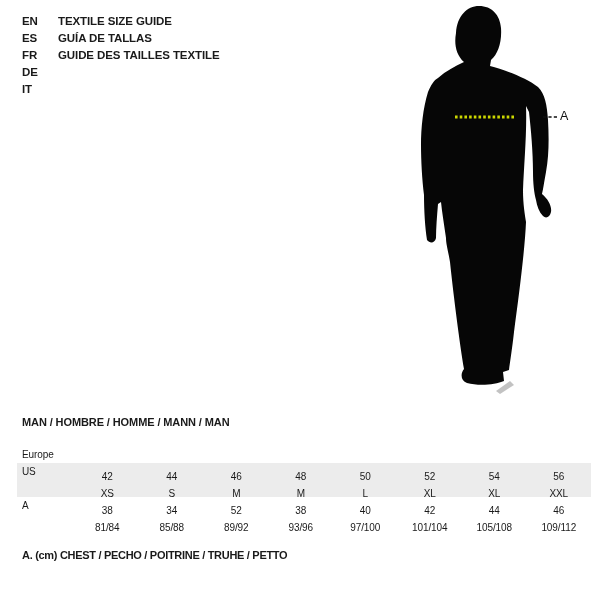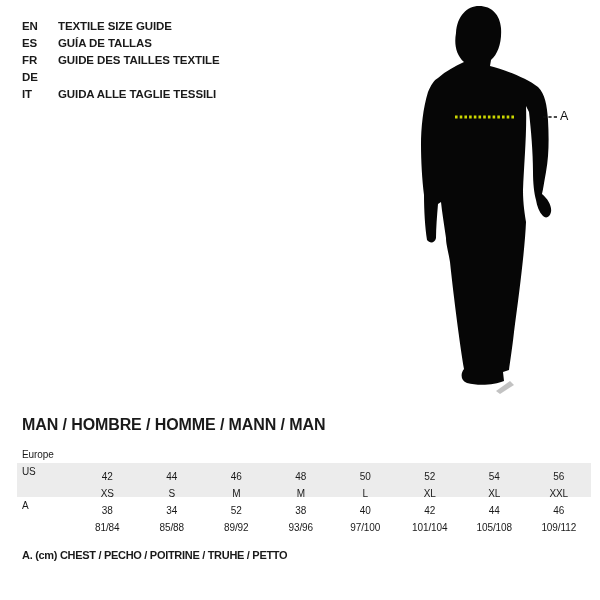--- a/index.html
+++ b/index.html
@@ -12,39 +12,39 @@
   html,body{margin:0;padding:0;}
   body{
     width:600px;height:600px;background:#ffffff;position:relative;overflow:hidden;
     font-family:"Liberation Sans", sans-serif;color:var(--text);
     -webkit-font-smoothing:antialiased;
   }
   .abs{position:absolute;}
 
   
   .lang-list{left:22px;top:15px;}
-  .lang-row{display:flex;height:17px;align-items:flex-end;font-weight:bold;font-size:11.5px;letter-spacing:-0.1px;}
+  .lang-row{display:flex;height:17px;align-items:flex-start;font-weight:bold;font-size:11.5px;letter-spacing:-0.1px;}
   .lang-code{width:36px;}
   .lang-label{white-space:nowrap;}
 
   
   .categories{left:22px;top:110px;}
   .category-line{height:17.5px;line-height:17.5px;font-weight:bold;font-size:11.5px;letter-spacing:-0.1px;white-space:nowrap;}
 
   
   .figure{left:400px;top:0;width:200px;height:400px;}
   .figure svg{display:block;width:200px;height:400px;}
   .silhouette{fill:var(--silhouette);}
   .foot-shadow{fill:#9a9a9a;opacity:0.6;}
   .chest-dash{stroke:var(--accent);stroke-width:3;stroke-dasharray:2.6 2.1;}
   .callout-dash{stroke:#111;stroke-width:1.6;stroke-dasharray:3.2 2.2;}
   .a-label{position:absolute;left:160px;top:109px;font-size:12.5px;color:#111;}
 
   
-  .section-title{left:22px;top:416px;font-weight:bold;font-size:16px;letter-spacing:-0.1px;white-space:nowrap;}
+  .section-title{left:22px;top:416px;font-weight:bold;font-size:11px;letter-spacing:-0.1px;white-space:nowrap;}
 
   
   .size-table{left:17px;top:446px;width:574px;}
   .t-header{height:14px;line-height:14px;background:var(--header-bg);padding-left:5px;font-size:11.5px;color:#2a2a2a;letter-spacing:-0.1px;}
   .t-row{display:flex;height:17px;align-items:center;font-size:10px;letter-spacing:-0.1px;}
   .t-row.shaded{background:var(--band-bg);}
   .t-label{width:53px;padding-left:5px;flex:0 0 auto;}
   .t-cell{flex:1 1 0;text-align:center;margin-top:44px;}
 
   
@@ -66,21 +66,20 @@
       </div>
       <div class="lang-row">
         <span class="lang-code">FR</span>
         <span class="lang-label">GUIDE DES TAILLES TEXTILE</span>
       </div>
       <div class="lang-row">
         <span class="lang-code">DE</span>
       </div>
       <div class="lang-row">
         <span class="lang-code">IT</span>
-        <span class="lang-label">GUIDA ALLE TAGLIE TESSILI</span>
       </div>
     </div>
 
   <div class="categories abs">
     </div>
 
   <div class="figure abs">
     <svg viewBox="0 0 200 400">
       <path class="foot-shadow" d="M 96 391 L 110 381 L 114 385 L 100 394 Z"></path>
       <path class="silhouette" d="M 64 62

